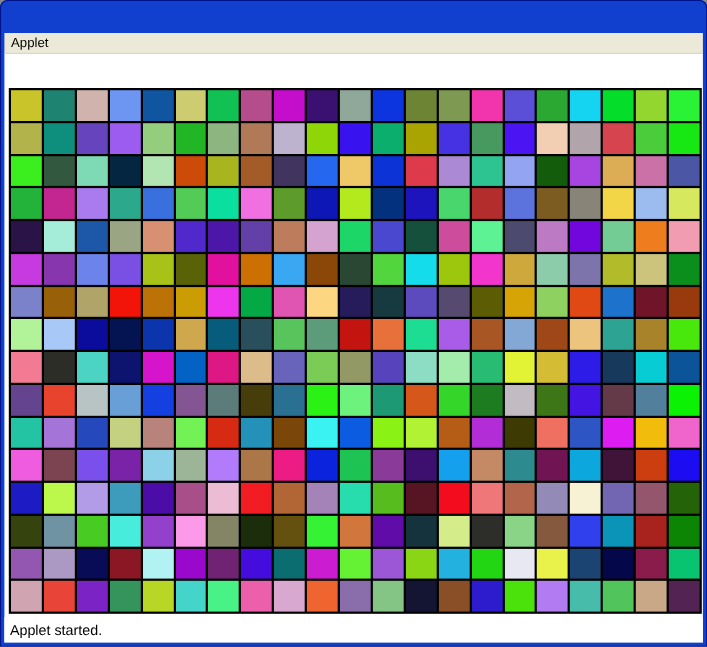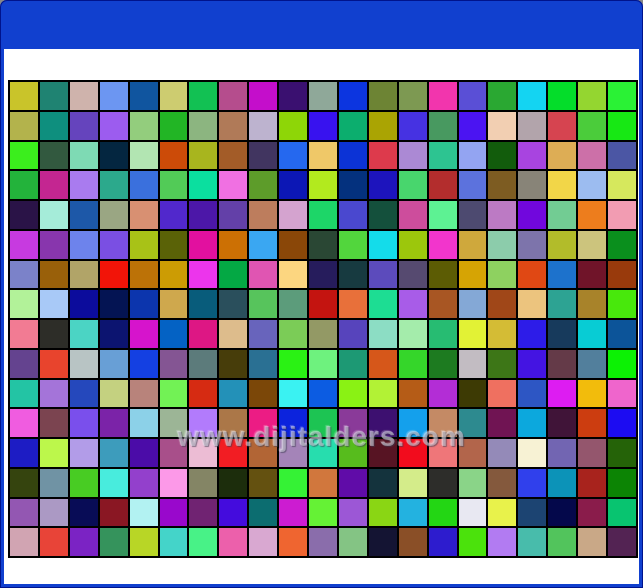--- a/index.html
+++ b/index.html
@@ -33,20 +33,23 @@
     pointer-events:none;white-space:nowrap;}
   .statusbar{position:absolute;left:0;right:0;top:512px;height:23px;background:#fff;display:flex;align-items:center;}
   .status-text{font-size:13px;color:#000;padding-left:5px;}
 </style>
 </head>
 <body>
 
 <div class="window">
 
 
+  <div class="menubar">
+    <div class="menu-item">Applet</div>
+  </div>
 
   <div class="content">
     <div class="grid" id="grid">
         <div class="cell" style="background: rgb(201, 196, 42);"></div>
         <div class="cell" style="background: rgb(31, 131, 114);"></div>
         <div class="cell" style="background: rgb(207, 179, 172);"></div>
         <div class="cell" style="background: rgb(108, 150, 242);"></div>
         <div class="cell" style="background: rgb(16, 85, 159);"></div>
         <div class="cell" style="background: rgb(205, 204, 112);"></div>
         <div class="cell" style="background: rgb(18, 193, 83);"></div>
@@ -373,16 +376,18 @@
         <div class="cell" style="background: rgb(20, 20, 51);"></div>
         <div class="cell" style="background: rgb(138, 79, 39);"></div>
         <div class="cell" style="background: rgb(45, 28, 206);"></div>
         <div class="cell" style="background: rgb(75, 226, 12);"></div>
         <div class="cell" style="background: rgb(178, 123, 242);"></div>
         <div class="cell" style="background: rgb(72, 188, 171);"></div>
         <div class="cell" style="background: rgb(82, 196, 92);"></div>
         <div class="cell" style="background: rgb(201, 168, 135);"></div>
         <div class="cell" style="background: rgb(83, 35, 83);"></div>
       </div>
-    <div class="watermark">www.dijitalders.com</div>
+    <div class="statusbar">
+      <span class="status-text">Applet started.</span>
+    </div>
   </div>
 
 </div>
 
 </body></html>

